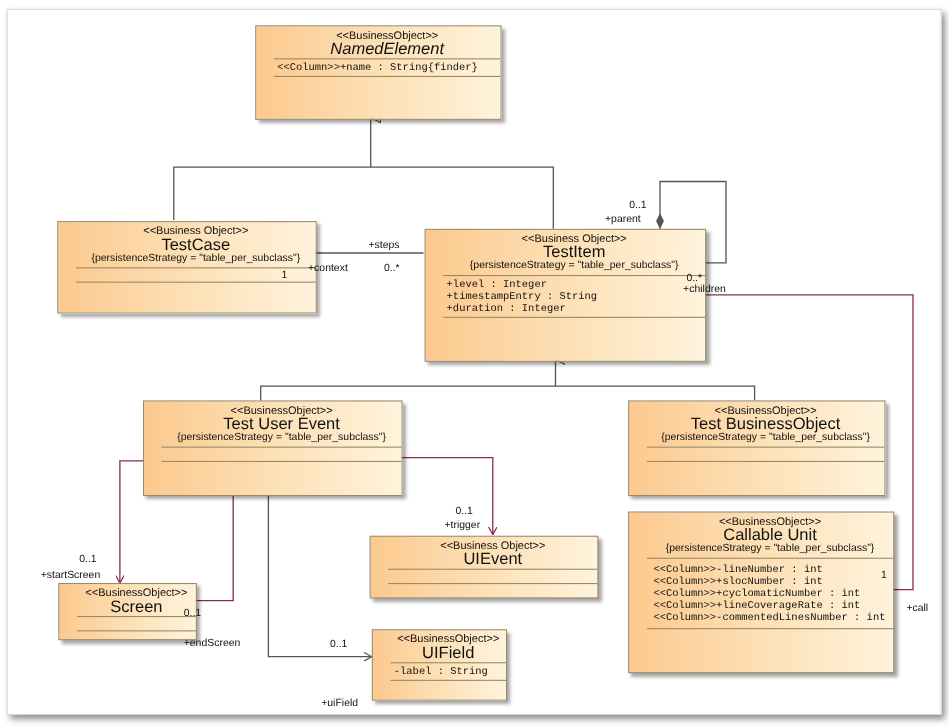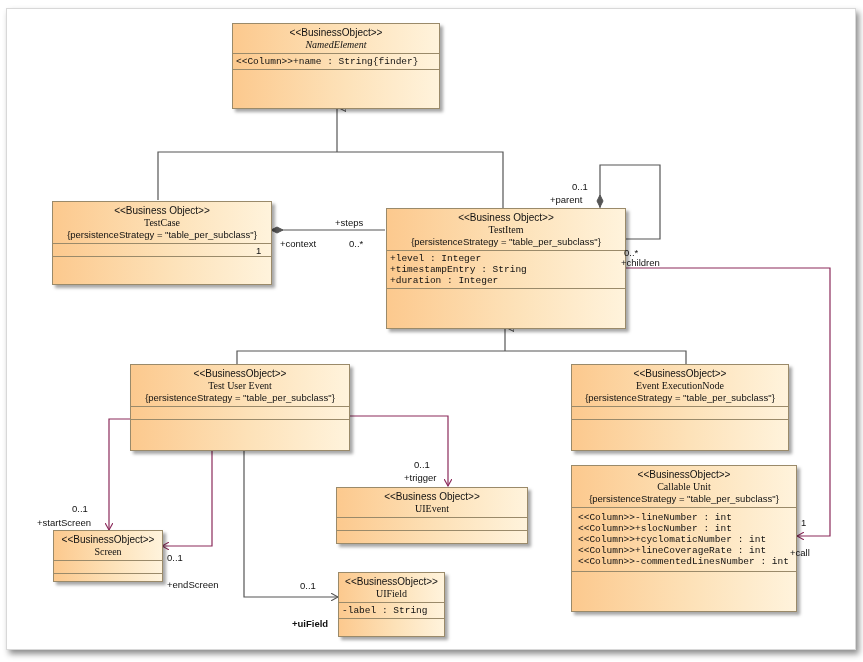--- a/index.html
+++ b/index.html
@@ -4,24 +4,24 @@
 <style>
   html, body { margin: 0; padding: 0; background: #ffffff; }
   body { width: 863px; height: 662px; position: relative; overflow: hidden;
          font-family: "Liberation Sans", sans-serif; color: #111; }
   .frame { position: absolute; left: 6px; top: 8px; width: 848px; height: 640px;
            background: #fff; border: 1px solid #d8d8d8;
            box-shadow: 3px 4px 6px rgba(0,0,0,0.45); }
   svg.wires { position: absolute; left: 0; top: 0; width: 863px; height: 662px; }
   .cls { position: absolute; border: 1px solid #9a8a6a;
          background: linear-gradient(90deg, #fcc98e 0%, #fde2b9 55%, #fff3dc 100%);
-         box-shadow: 3px 3px 3px rgba(0,0,0,0.35); font-size: 10px; line-height: 12px; }
+         box-shadow: 3px 3px 3px rgba(0,0,0,0.35); font-size: 10px; line-height: 12px; padding-left: 16px; }
   .hdr { text-align: center; padding: 3px 2px 2px 2px; }
   .stereo { display: block; font-size: 10px; }
-  .cname { display: block; font-size: 10px; font-family: Liberation Serif, serif; }
+  .cname { display: block; font-size: 15px; }
   .cname.italic { font-style: italic; }
   .tag { display: block; font-size: 9.5px; white-space: nowrap; }
   .sec { border-top: 1px solid #9a8a6a; padding: 2px 3px; min-height: 8px; font-size: 9.5px; line-height: 11px; font-family: Liberation Mono, monospace; }
   .sec div { white-space: nowrap; }
   .lbl { position: absolute; font-size: 9.5px; white-space: nowrap; color: #111; }
 </style>
 </head>
 <body>
 
 <div class="frame"></div>
@@ -121,21 +121,21 @@
     <span class="cname">Test User Event</span>
     <span class="tag">{persistenceStrategy = "table_per_subclass"}</span>
   </div>
   <div class="sec"></div>
   <div class="sec"></div>
 </div>
 
 <div class="cls" style="left:571px; top:364px; width:216px; height:85px;">
   <div class="hdr">
     <span class="stereo">&lt;&lt;BusinessObject&gt;&gt;</span>
-    <span class="cname">Event ExecutionNode</span>
+    <span class="cname">Test BusinessObject</span>
     <span class="tag">{persistenceStrategy = "table_per_subclass"}</span>
   </div>
   <div class="sec"></div>
   <div class="sec"></div>
 </div>
 
 <div class="cls" style="left:571px; top:465px; width:224px; height:145px;">
   <div class="hdr">
     <span class="stereo">&lt;&lt;BusinessObject&gt;&gt;</span>
     <span class="cname">Callable Unit</span>
@@ -184,25 +184,25 @@
 <span class="lbl" style="left:280px; top:238px;">+context</span>
 <span class="lbl" style="left:335px; top:217px;">+steps</span>
 <span class="lbl" style="left:349px; top:238px;">0..*</span>
 
 <span class="lbl" style="left:572px; top:181px;">0..1</span>
 <span class="lbl" style="left:550px; top:194px;">+parent</span>
 <span class="lbl" style="left:624px; top:247px;">0..*</span>
 <span class="lbl" style="left:621px; top:257px;">+children</span>
 
 <span class="lbl" style="left:801px; top:517px;">1</span>
-<span class="lbl" style="left:790px; top:547px;">+call</span>
+<span class="lbl" style="left:824px; top:547px;">+call</span>
 
 <span class="lbl" style="left:414px; top:459px;">0..1</span>
 <span class="lbl" style="left:404px; top:472px;text-align:right;">+trigger</span>
 
 <span class="lbl" style="left:72px; top:503px;">0..1</span>
 <span class="lbl" style="left:37px; top:517px;">+startScreen</span>
 
 <span class="lbl" style="left:167px; top:552px;">0..1</span>
 <span class="lbl" style="left:167px; top:566px;margin-top:13px;">+endScreen</span>
 
 <span class="lbl" style="left:300px; top:580px;">0..1</span>
-<span class="lbl" style="left:292px; top:618px;font-weight:bold;">+uiField</span>
+<span class="lbl" style="left:292px; top:634px;">+uiField</span>
 
 </body></html>

